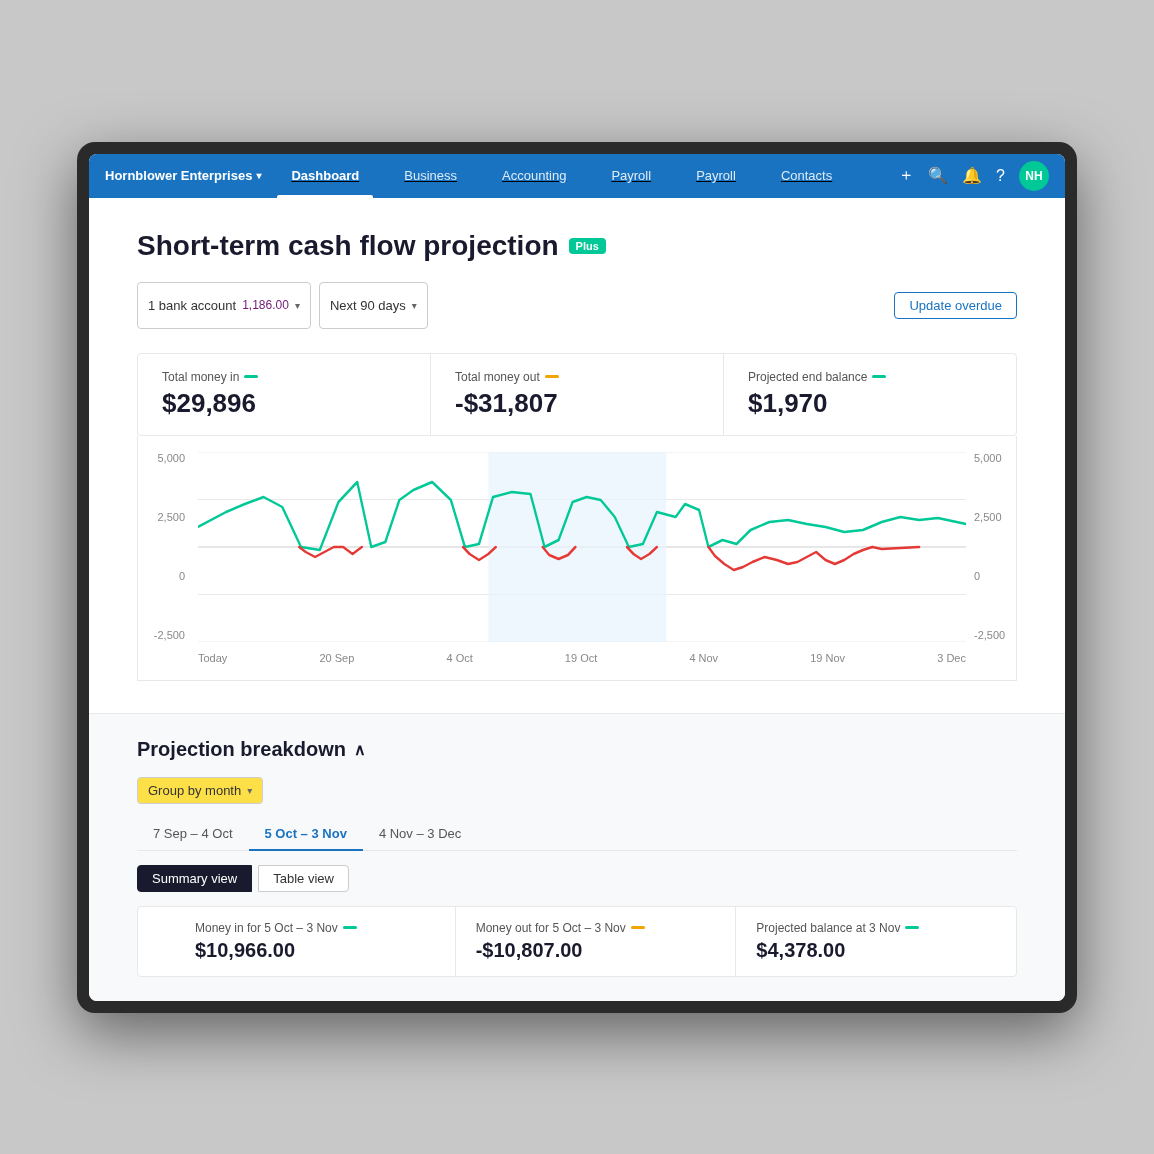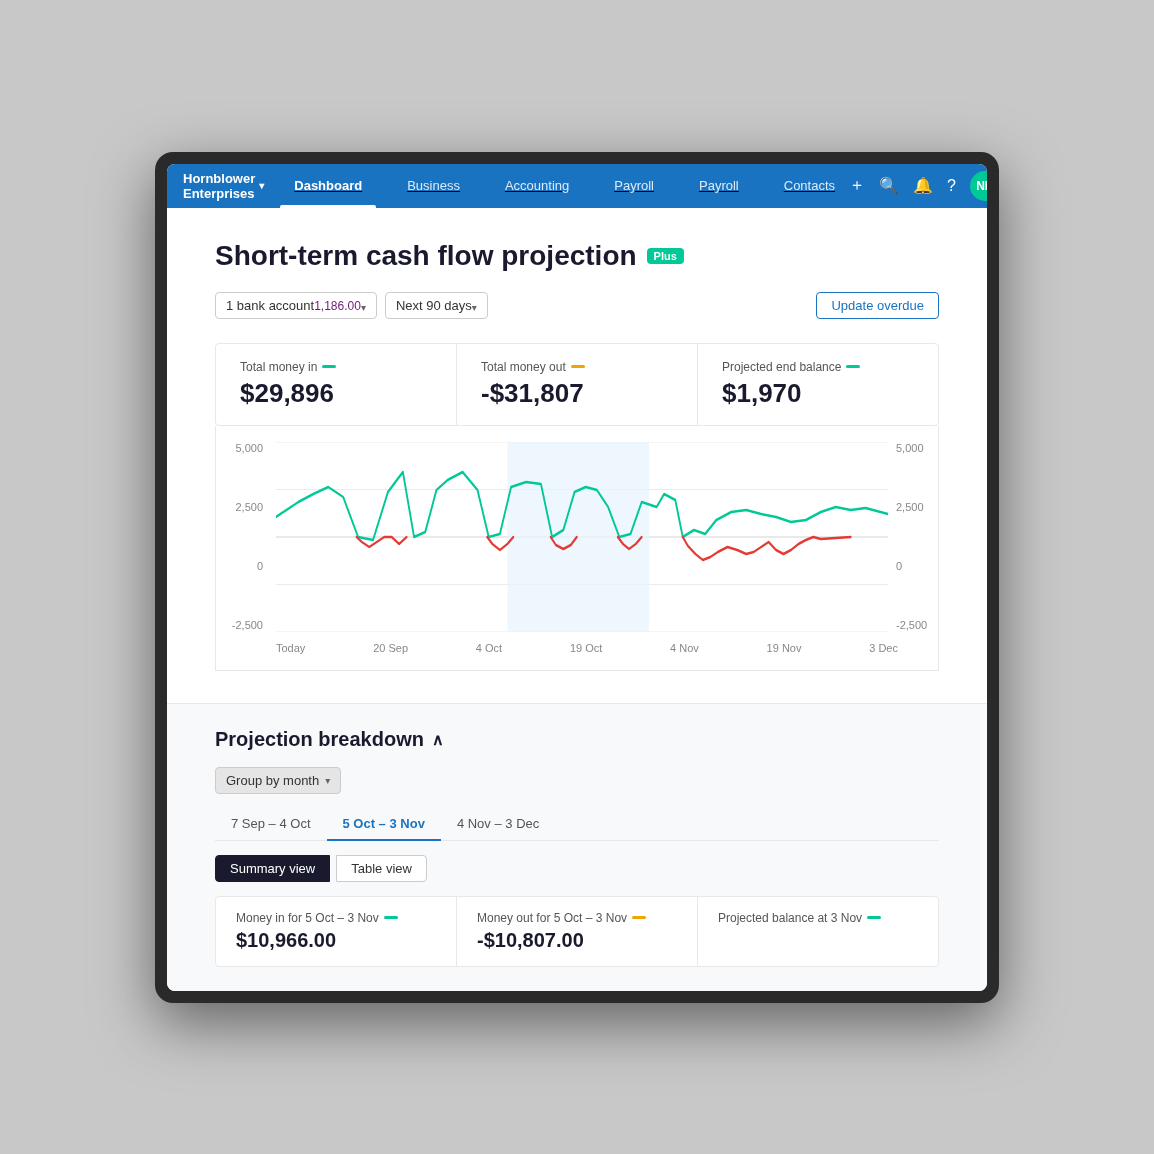--- a/index.html
+++ b/index.html
@@ -9,21 +9,21 @@
       align-items: center;
       justify-content: center;
       min-height: 1154px;
       font-family: -apple-system, BlinkMacSystemFont, 'Segoe UI', sans-serif;
     }
     .device-frame {
       background: #2a2a2a;
       border-radius: 18px;
       padding: 12px;
       box-shadow: 0 20px 60px rgba(0,0,0,0.5);
-      width: 844px;
+      width: 1000px;
     }
     .screen {
       background: #f5f5f5;
       border-radius: 8px;
       overflow: hidden;
     }
     
     .navbar {
       background: #1a73c1;
       display: flex;
@@ -132,27 +132,28 @@
       justify-content: space-between;
       margin-bottom: 24px;
     }
     .controls-left {
       display: flex;
       gap: 8px;
     }
     .select-btn {
       border: 1px solid #ccc;
       border-radius: 4px;
-      padding: 5px 10px;
+      padding: 15px 10px;
       font-size: 13px;
       color: #333;
       background: white;
       cursor: pointer;
       display: flex;
-      align-items: flex-end;
+      align-items: center;
+      gap: 6px;
     }
     .select-btn .arrow { font-size: 10px; color: #666; }
     .update-btn {
       border: 1px solid #1a73c1;
       border-radius: 4px;
       padding: 5px 14px;
       font-size: 13px;
       color: #1a73c1;
       background: white;
       cursor: pointer;
@@ -237,21 +238,21 @@
       position: absolute;
       left: 60px;
       right: 50px;
       top: 0;
       bottom: 30px;
     }
     .x-labels {
       position: absolute;
       bottom: 0;
       left: 60px;
-      right: 40px;
+      right: 50px;
       height: 28px;
       display: flex;
       justify-content: space-between;
       align-items: center;
     }
     .x-label {
       font-size: 11px;
       color: #888;
     }
     
@@ -274,21 +275,21 @@
       align-items: center;
       gap: 12px;
       margin-bottom: 14px;
     }
     .group-select {
       border: 1px solid #ccc;
       border-radius: 4px;
       padding: 5px 10px;
       font-size: 13px;
       color: #333;
-      background: #e5e5e5;
+      background: #fde047;
       cursor: pointer;
       display: flex;
       align-items: center;
       gap: 6px;
       text-align: center;
     }
     .period-tabs {
       display: flex;
       gap: 0;
       border-bottom: 1px solid #e8e8e8;
@@ -329,20 +330,21 @@
       background: white;
       color: #333;
       margin-left: 6px;
     }
     .breakdown-cards {
       display: flex;
       background: white;
       border: 1px solid #e8e8e8;
       border-radius: 4px;
       gap: 0;
+      padding-left: 37px;
     }
     .breakdown-card {
       flex: 1;
       padding: 14px 20px;
       border-right: 1px solid #e8e8e8;
     }
     .breakdown-card:last-child { border-right: none; }
     .bc-label {
       font-size: 12px;
       color: #555;
@@ -520,18 +522,19 @@
             <span>Money out for 5 Oct – 3 Nov</span>
             <span style="display:inline-block;width:14px;height:3px;background:#f0a500;border-radius:2px;"></span>
           </div>
           <div class="bc-value">-$10,807.00</div>
         </div>
         <div class="breakdown-card">
           <div class="bc-label">
             <span>Projected balance at 3 Nov</span>
             <span style="display:inline-block;width:14px;height:3px;background:#00c896;border-radius:2px;"></span>
           </div>
+          <div class="bc-value">$4,378.00</div>
         </div>
       </div>
     </div>
 
   </div>
 </div>
 
 </body></html>

